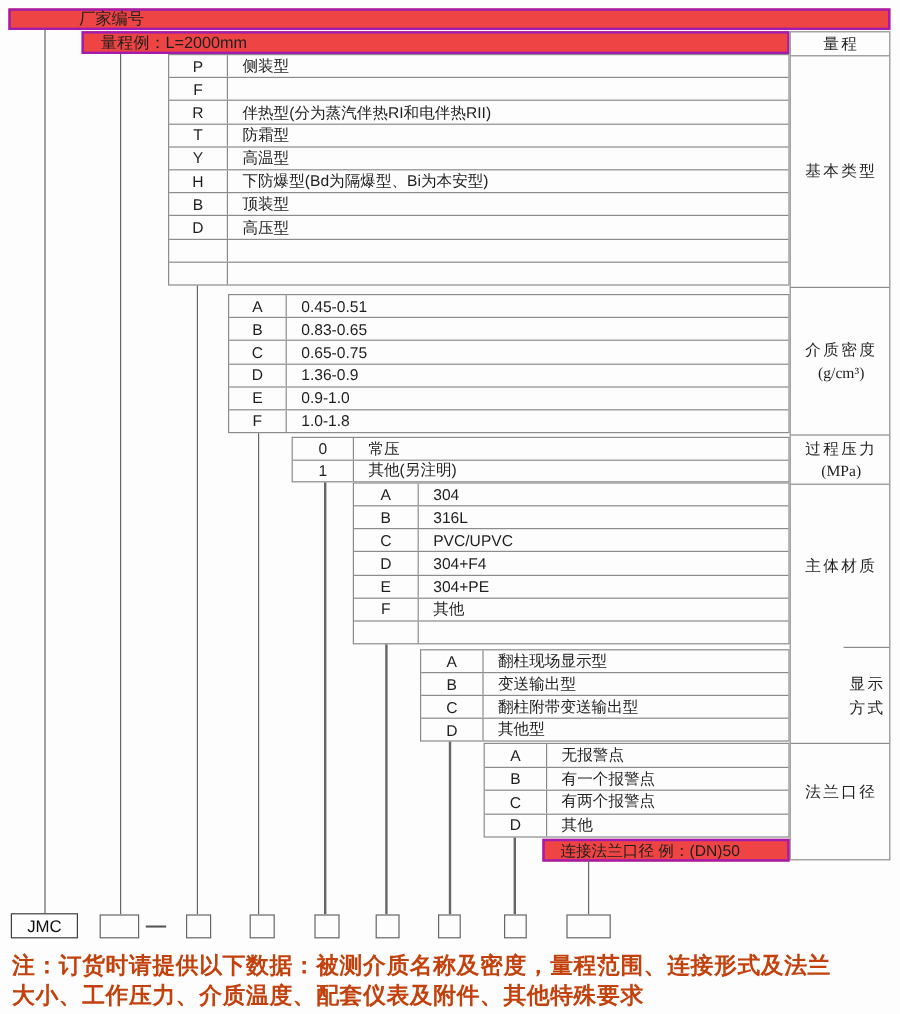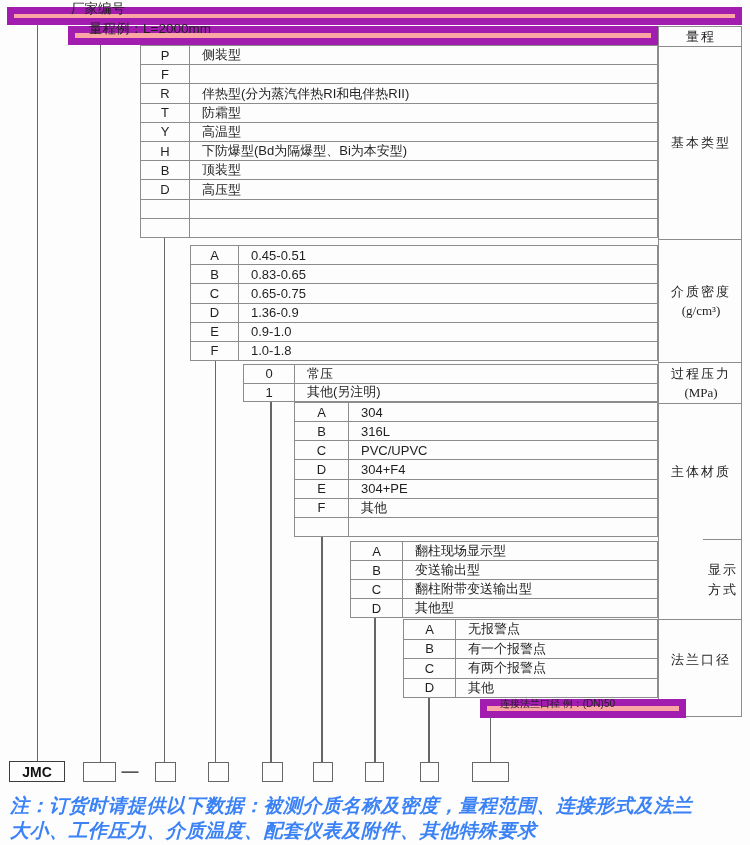--- a/index.html
+++ b/index.html
@@ -9,27 +9,27 @@
     font-family:"Liberation Sans","DejaVu Sans",sans-serif;
     color:#1f1f1f;
     position:relative;
     overflow:hidden;
   }
   .stage{position:absolute;left:0;top:0;width:750px;height:845px;}
 
   
   .cell{
     position:absolute;box-sizing:border-box;
-    border:7px solid #a21caf;background:#fca5a5;
-    display:flex;align-items:flex-end;
+    border:2px solid #a21caf;background:#ef4444;
+    display:flex;align-items:center;
     font-size:13.5px;
   }
   .r1{left:7px;top:7px;width:735px;height:18px;padding-left:57px;}
   .r2{left:68px;top:26px;width:590px;height:19px;padding-left:14px;}
-  .t7{left:452px;top:699px;width:206px;height:19px;padding-left:13px;font-size:10px;margin-left:28px;}
+  .t7{left:452px;top:699px;width:206px;height:19px;padding-left:13px;font-size:13px;}
 
   
   .tbl{
     position:absolute;box-sizing:border-box;
     border:1px solid #8c8c8c;background:#fdfdfd;
     display:flex;flex-direction:column;
   }
   .trow{flex:1;display:flex;border-top:1px solid #8c8c8c;min-height:0;}
   .trow:first-child{border-top:none;}
   .tcode{
@@ -83,41 +83,41 @@
   .vl9{left:489.5px;top:717px;height:45px;}
 
   
   .mbox{
     position:absolute;top:762px;height:20px;box-sizing:border-box;
     border:1.5px solid #666;background:#fdfdfd;
   }
   .jmc{
     left:9px;width:56px;top:761px;height:21px;border:1.5px solid #3d3d3d;
     display:flex;align-items:center;justify-content:center;
-    font-weight:bold;font-size:14px;color:#111;
+    font-weight:normal;font-size:14px;color:#111;
   }
   .b2{left:83px;width:33px;}
   .b3{left:155px;width:21px;}
   .b4{left:208px;width:21px;}
   .b5{left:262px;width:21px;}
   .b6{left:313px;width:20px;}
   .b7{left:365px;width:19px;}
   .b8{left:420px;width:19px;}
   .b9{left:472px;width:37px;}
   .dash{
     position:absolute;left:119px;top:762px;width:22px;height:20px;
     display:flex;align-items:center;justify-content:center;
     font-size:17px;font-weight:bold;color:#555;
   }
 
   
   .note{
     position:absolute;left:10px;top:794px;width:736px;
-    color:#3b82f6;font-weight:bold;font-size:19px;line-height:1.3;
-    letter-spacing:0.5px;white-space:pre-line;font-style:italic;
+    color:#c2410c;font-weight:bold;font-size:19px;line-height:1.3;
+    letter-spacing:0.5px;white-space:pre-line;
   }
 </style>
 </head>
 <body>
 
 <div class="stage">
 
   <div class="cell r1">
     <span>厂家编号</span>
   </div>

